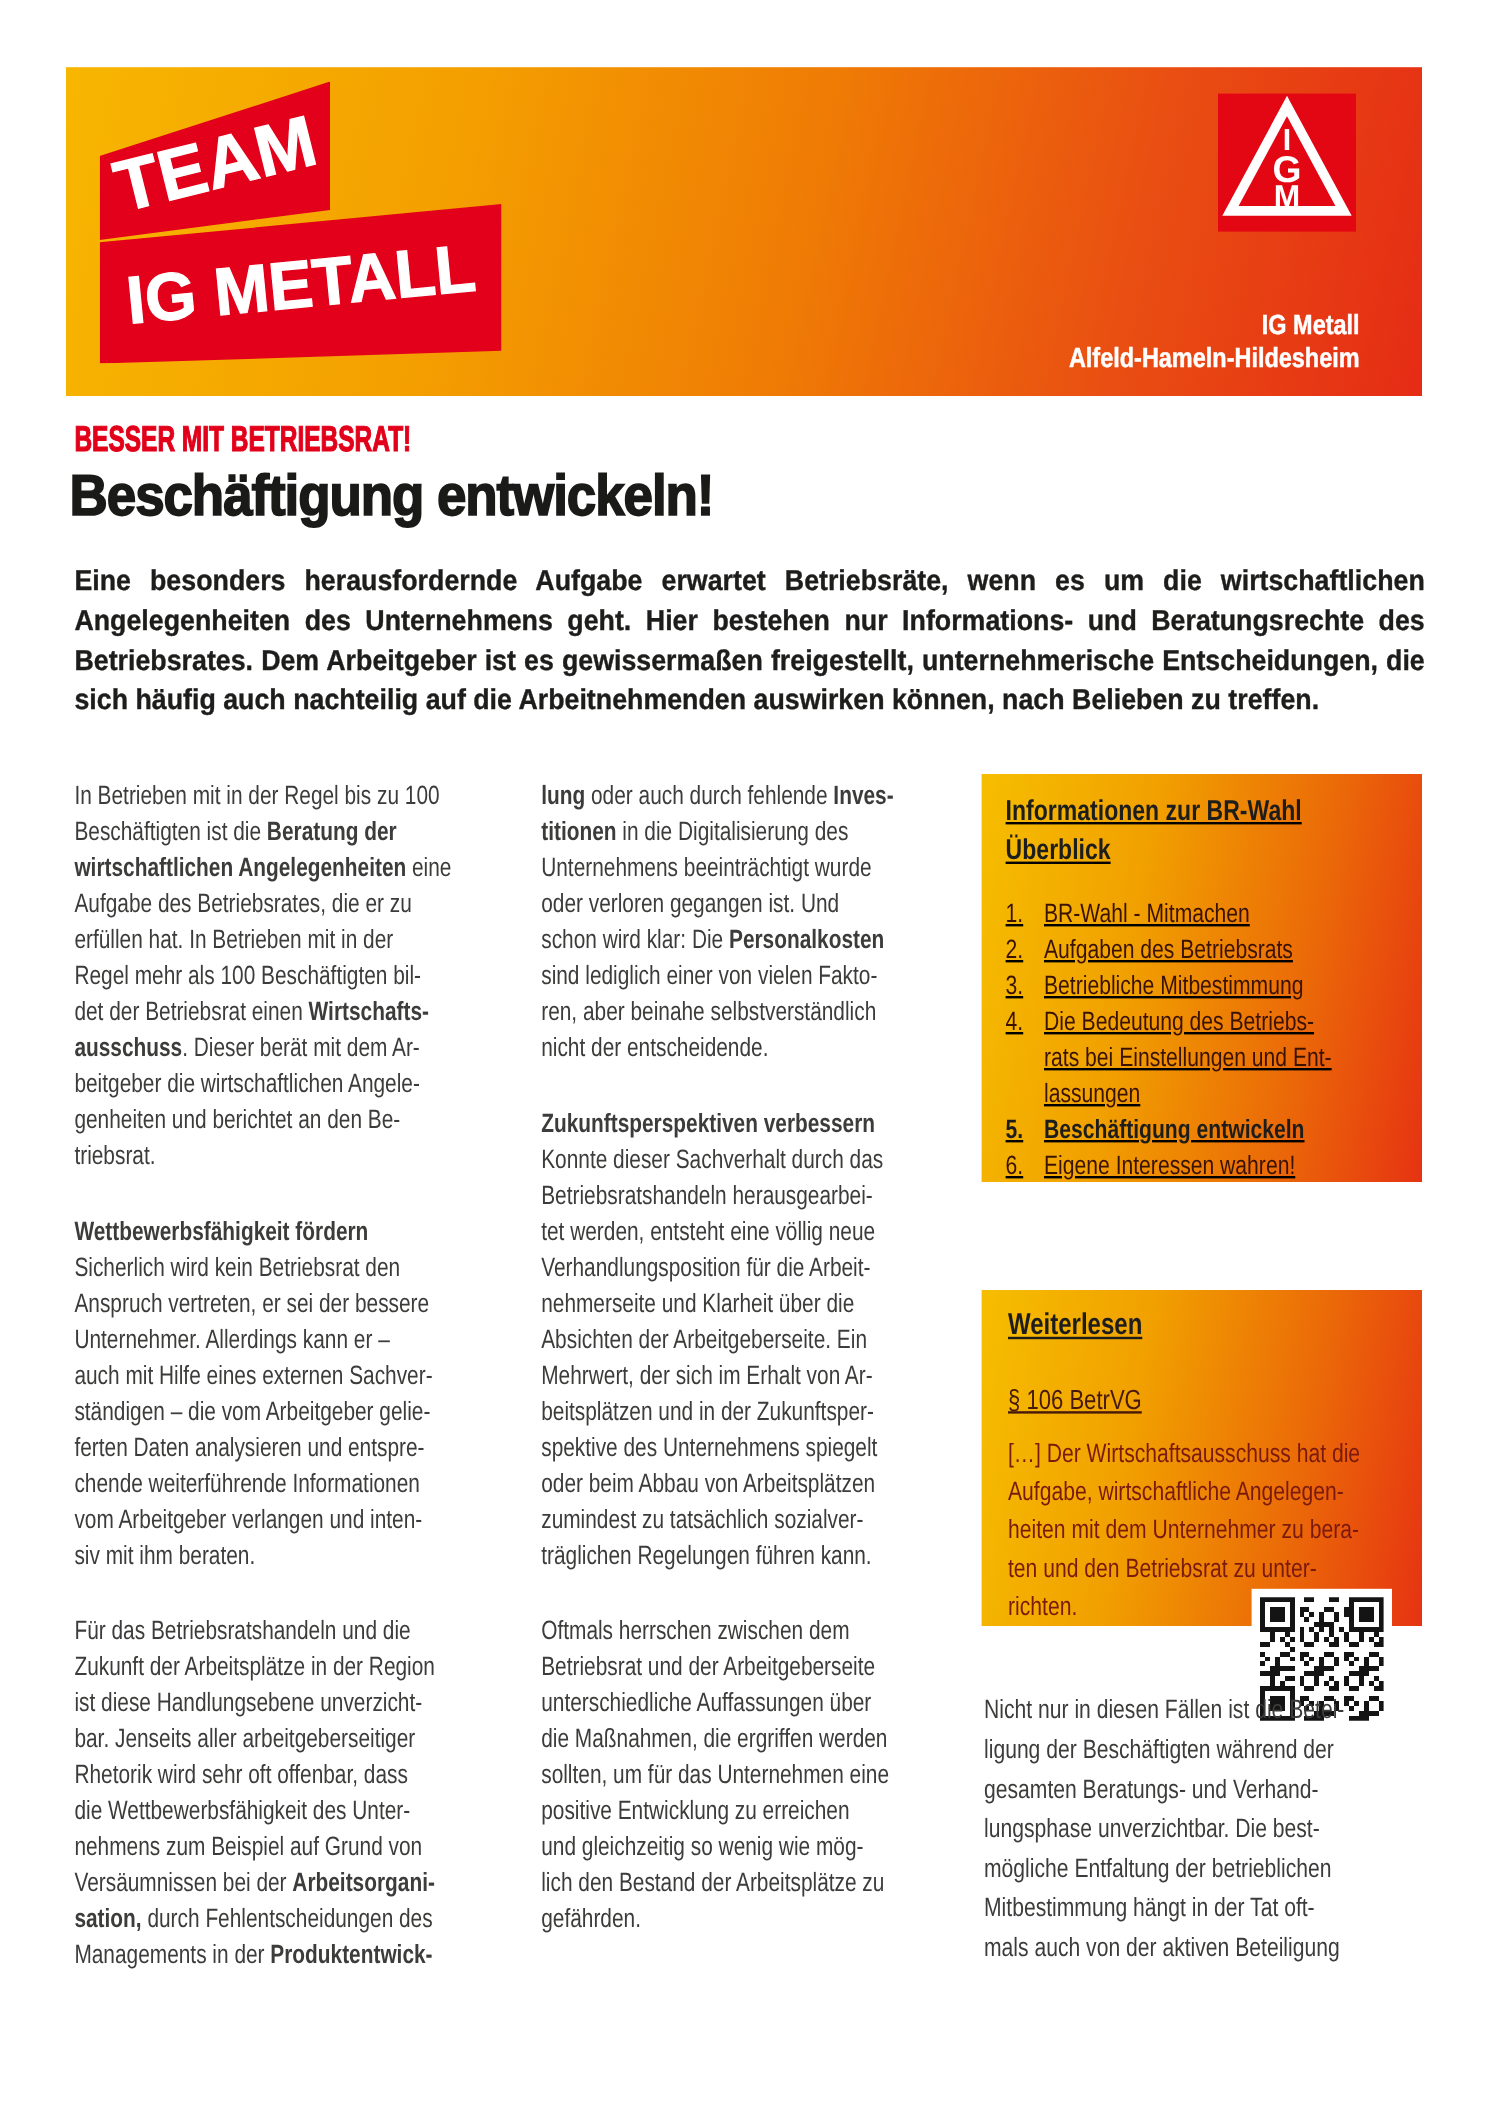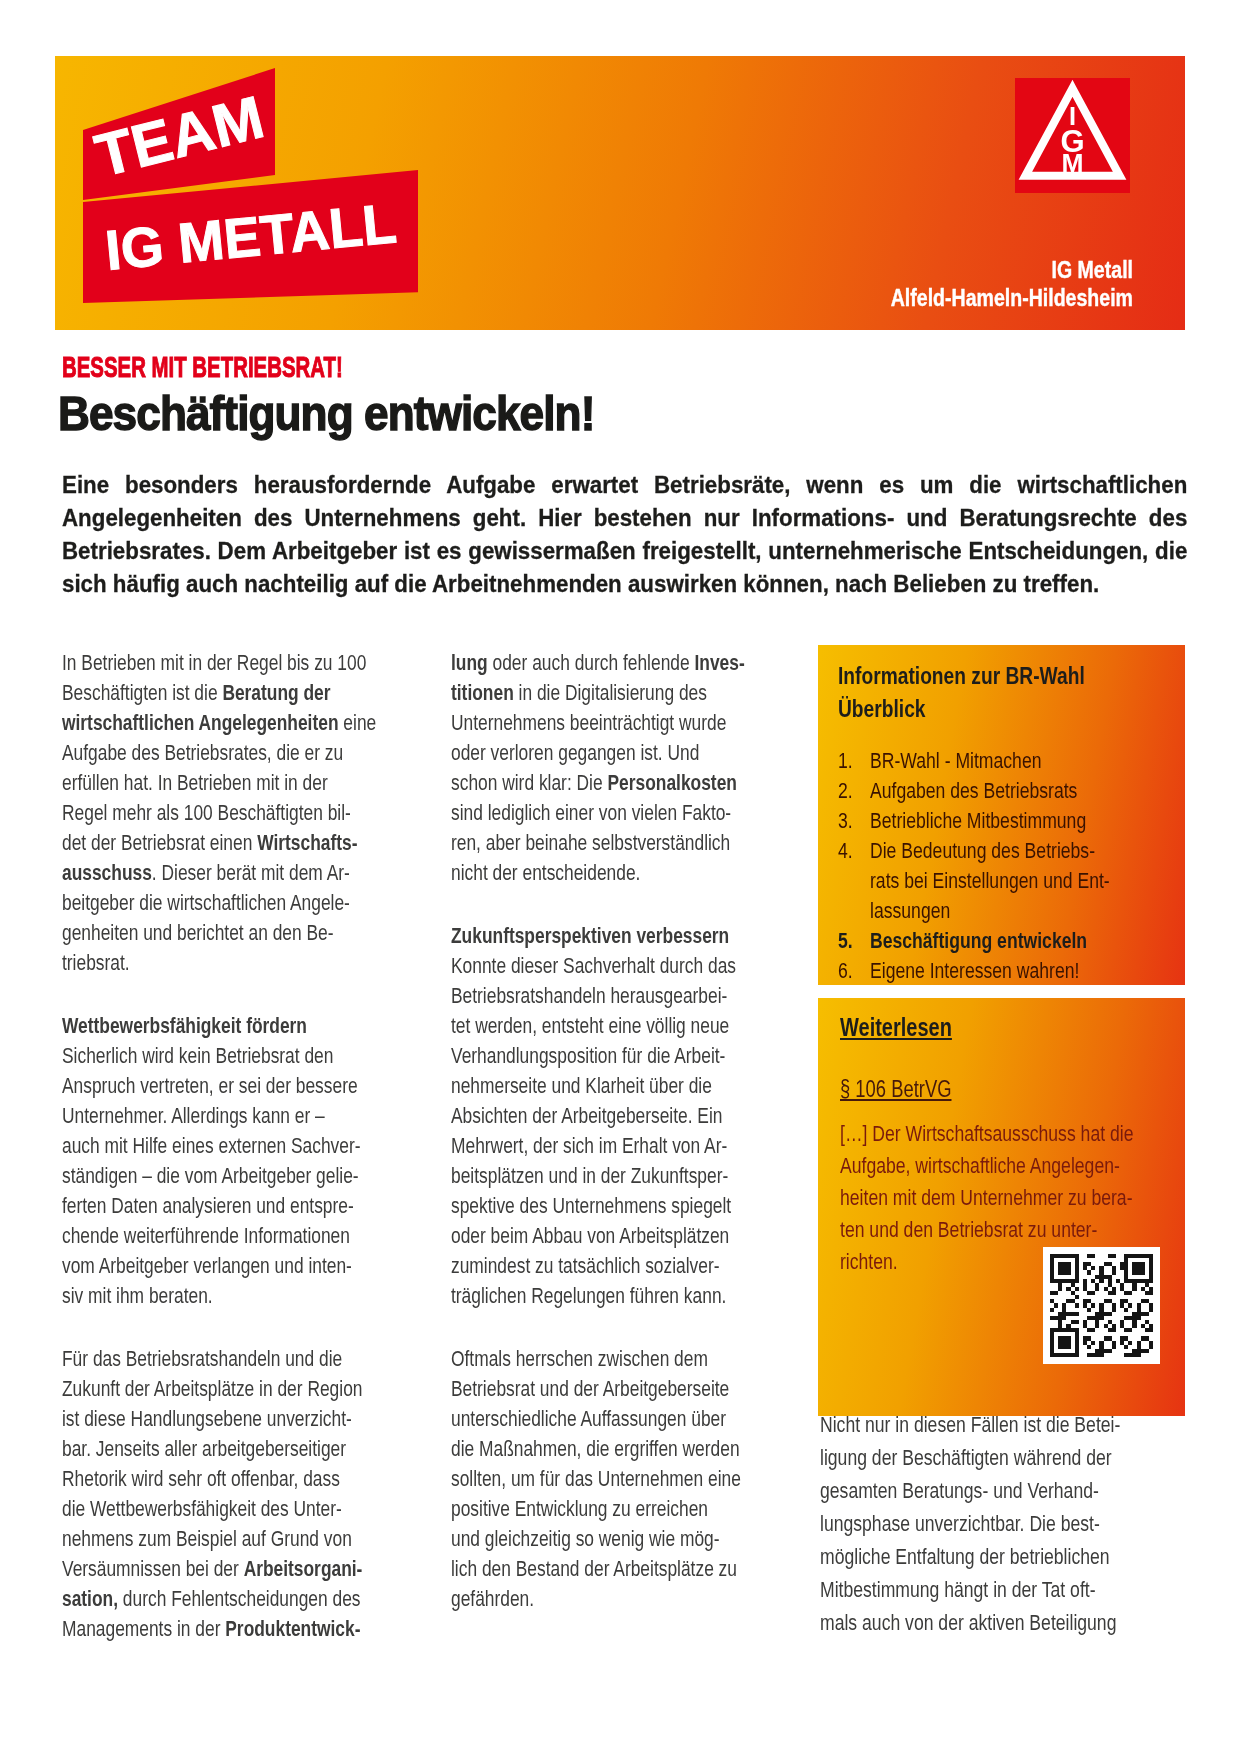--- a/index.html
+++ b/index.html
@@ -37,33 +37,33 @@
   .col{position:absolute;top:648px;width:420px;transform:scaleX(.79);transform-origin:0 0;}
   .col1{left:62px;}
   .col2{left:451px;}
   .body{margin:0 0 33px 0;font-size:22px;line-height:30px;color:#3c3c3b;white-space:pre-line;}
   .run-b{font-weight:bold;}
 
   
   .gradbox{position:absolute;left:818px;width:367px;
     background:linear-gradient(100deg,#f6be00 0%,#f1a000 35%,#eb6a08 70%,#e63312 100%);
     box-sizing:border-box;}
-  .infobox{top:645px;height:340px;padding:14px 20px 0 20px;}
+  .infobox{top:645px;height:340px;padding:14px 20px 0 20px;text-decoration:underline;}
   .ib-inner{width:410px;transform:scaleX(.8);transform-origin:0 0;}
   .ib-title{margin:0 0 21px 0;font-size:24px;line-height:33px;font-weight:bold;color:#1d1d1b;
     white-space:pre-line;}
   .ib-list{margin:0;padding:0;list-style:none;}
   .ib-list li{display:flex;font-size:22px;line-height:30px;color:#3a1200;}
   .ib-list .num{flex:none;width:40px;}
   .ib-list .txt{white-space:pre-line;}
   .ib-list li:nth-child(5) .num{font-weight:bold;color:#1d1d1b;}
   .ib-list .run-b{color:#1d1d1b;}
 
   
-  .readbox{top:998px;height:418px;padding:14px 22px 0 22px;}
+  .readbox{top:1075px;height:280px;padding:14px 22px 0 22px;}
   .rb-inner{width:410px;transform:scaleX(.8);transform-origin:0 0;}
   .rb-head{margin:0 0 32px 0;font-size:25px;line-height:30px;font-weight:bold;color:#1d1d1b;
     text-decoration:underline;}
   .lawref{display:inline-block;font-size:23px;line-height:30px;color:#46190b;
     text-decoration:underline;cursor:pointer;margin:0 0 8px 0;}
   .quote{margin:6px 0 0 0;font-size:22px;line-height:32px;color:#7a1a0c;white-space:pre-line;}
   .qr{position:absolute;left:225px;top:249px;width:117px;height:117px;background:#fff;
     padding:7px;box-sizing:border-box;}
   .qr svg{width:100%;height:100%;display:block;}
 

